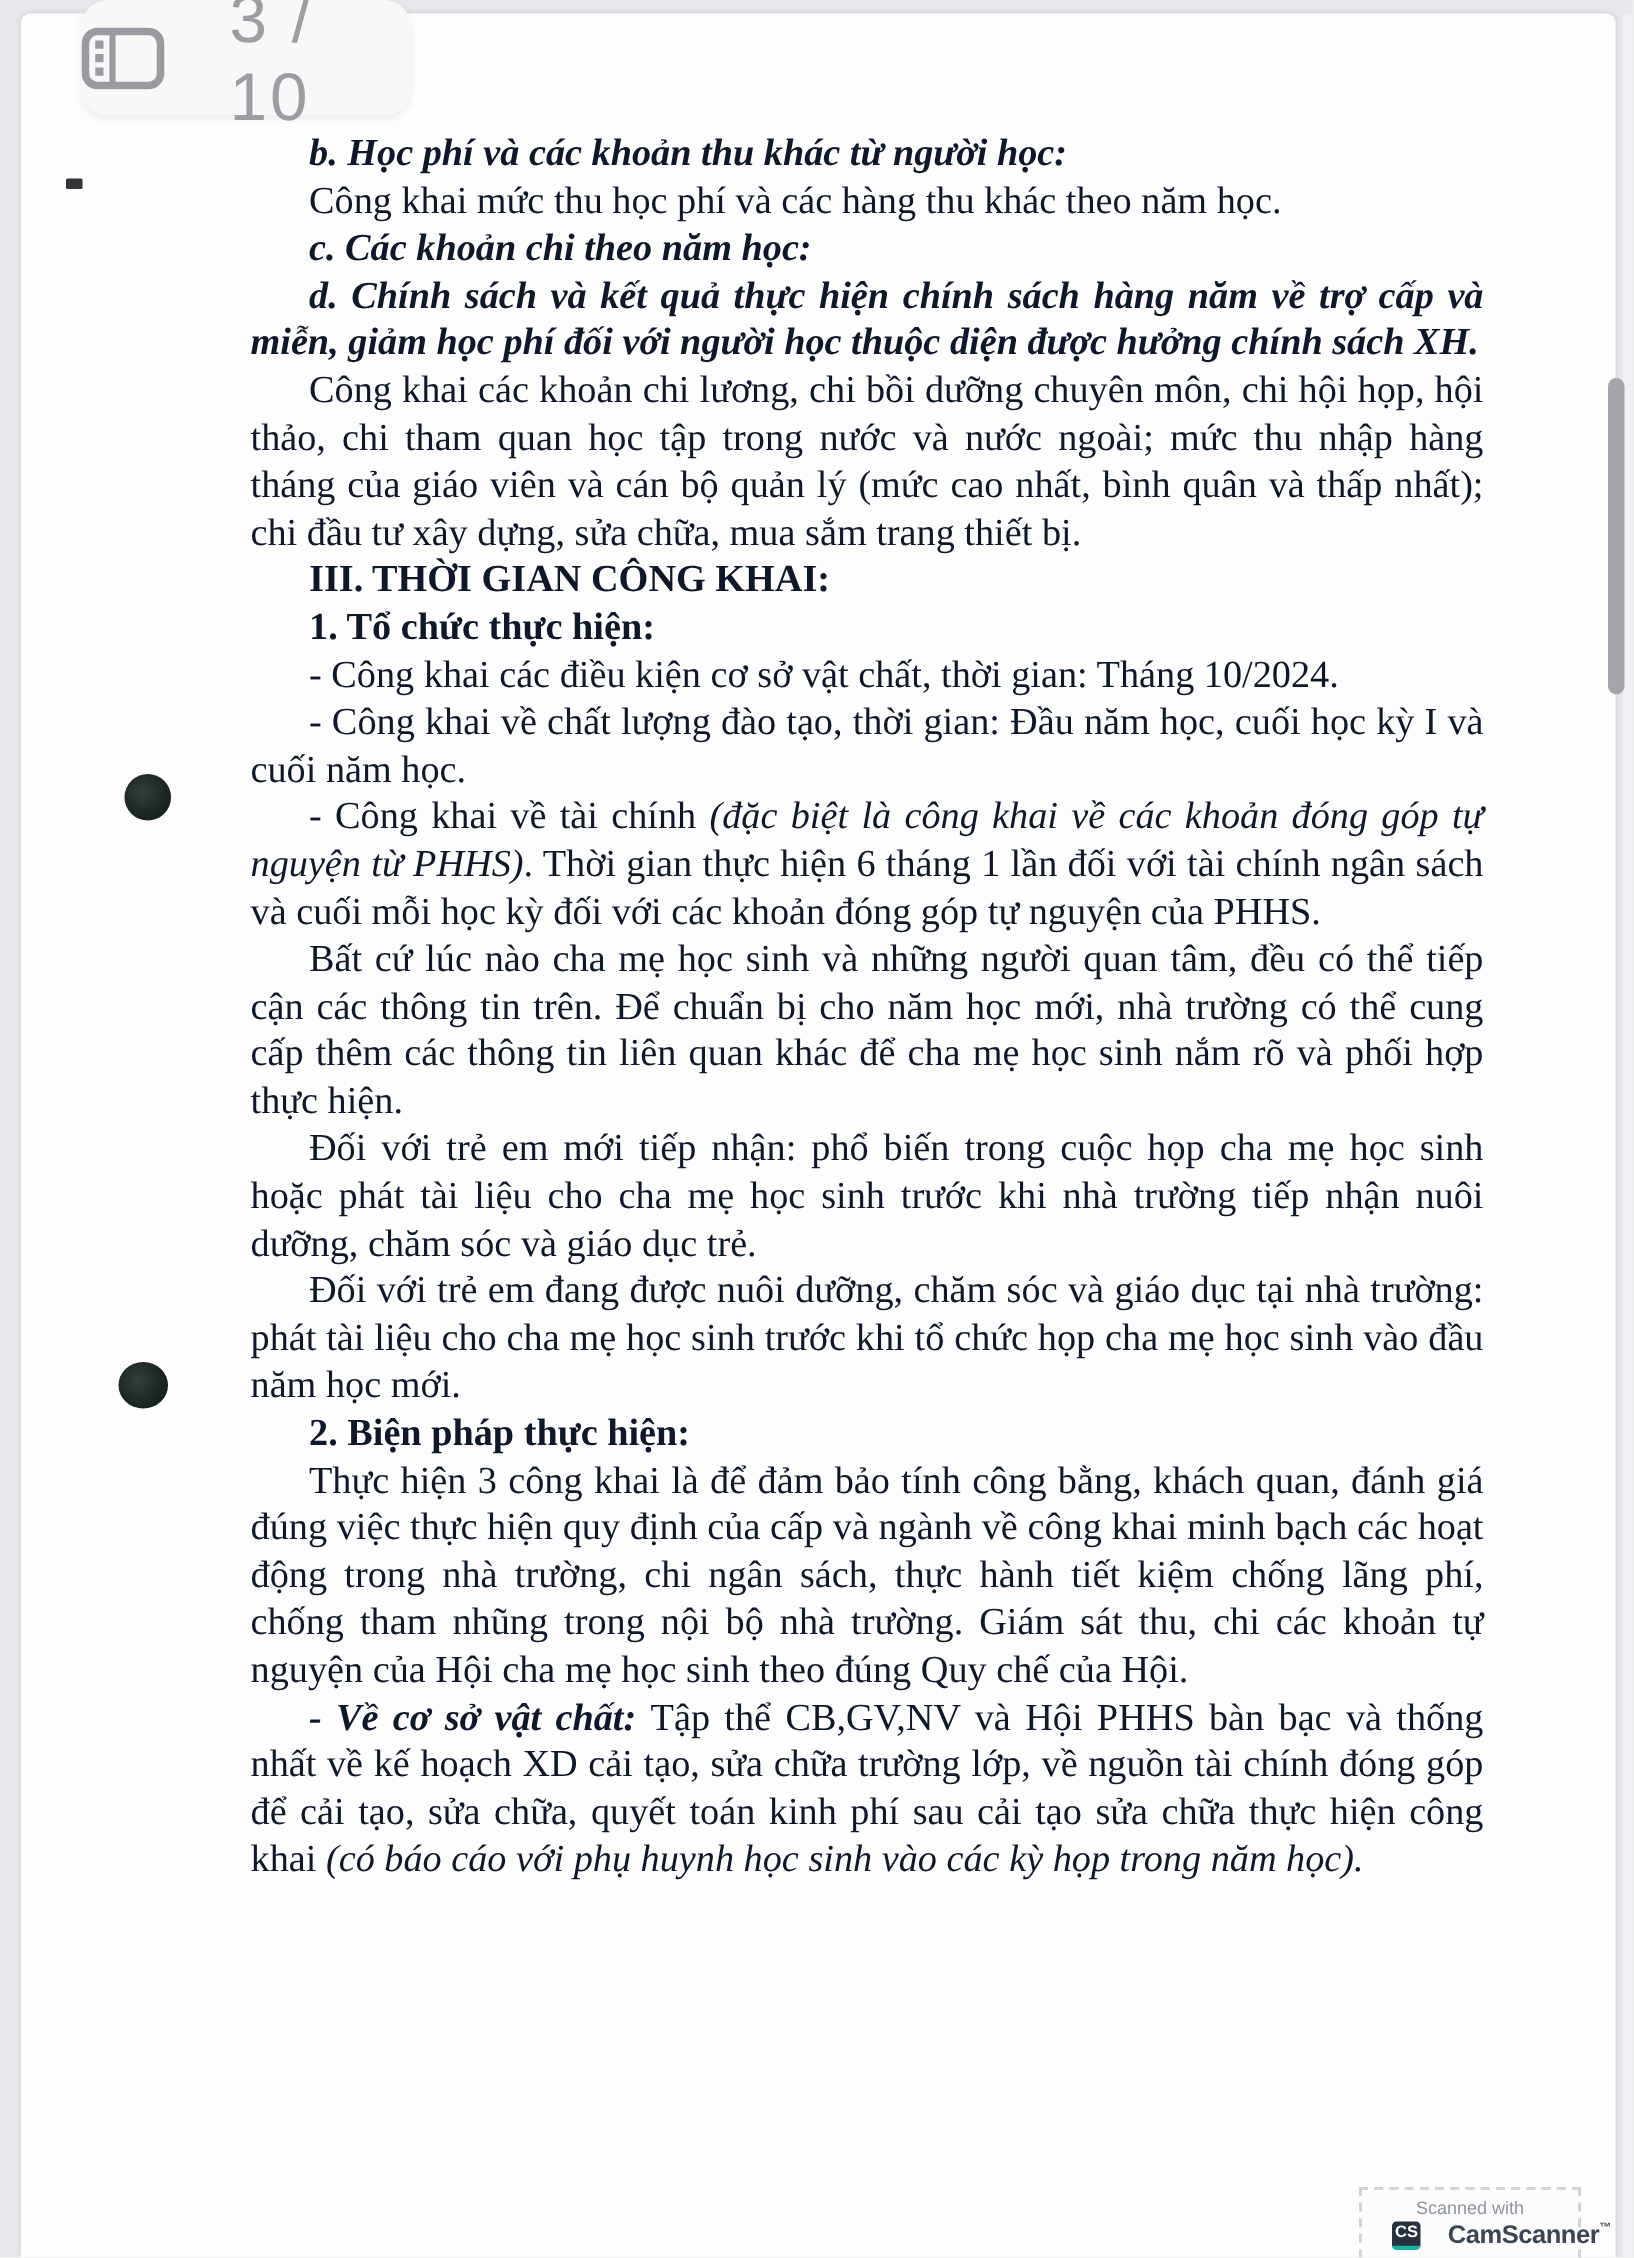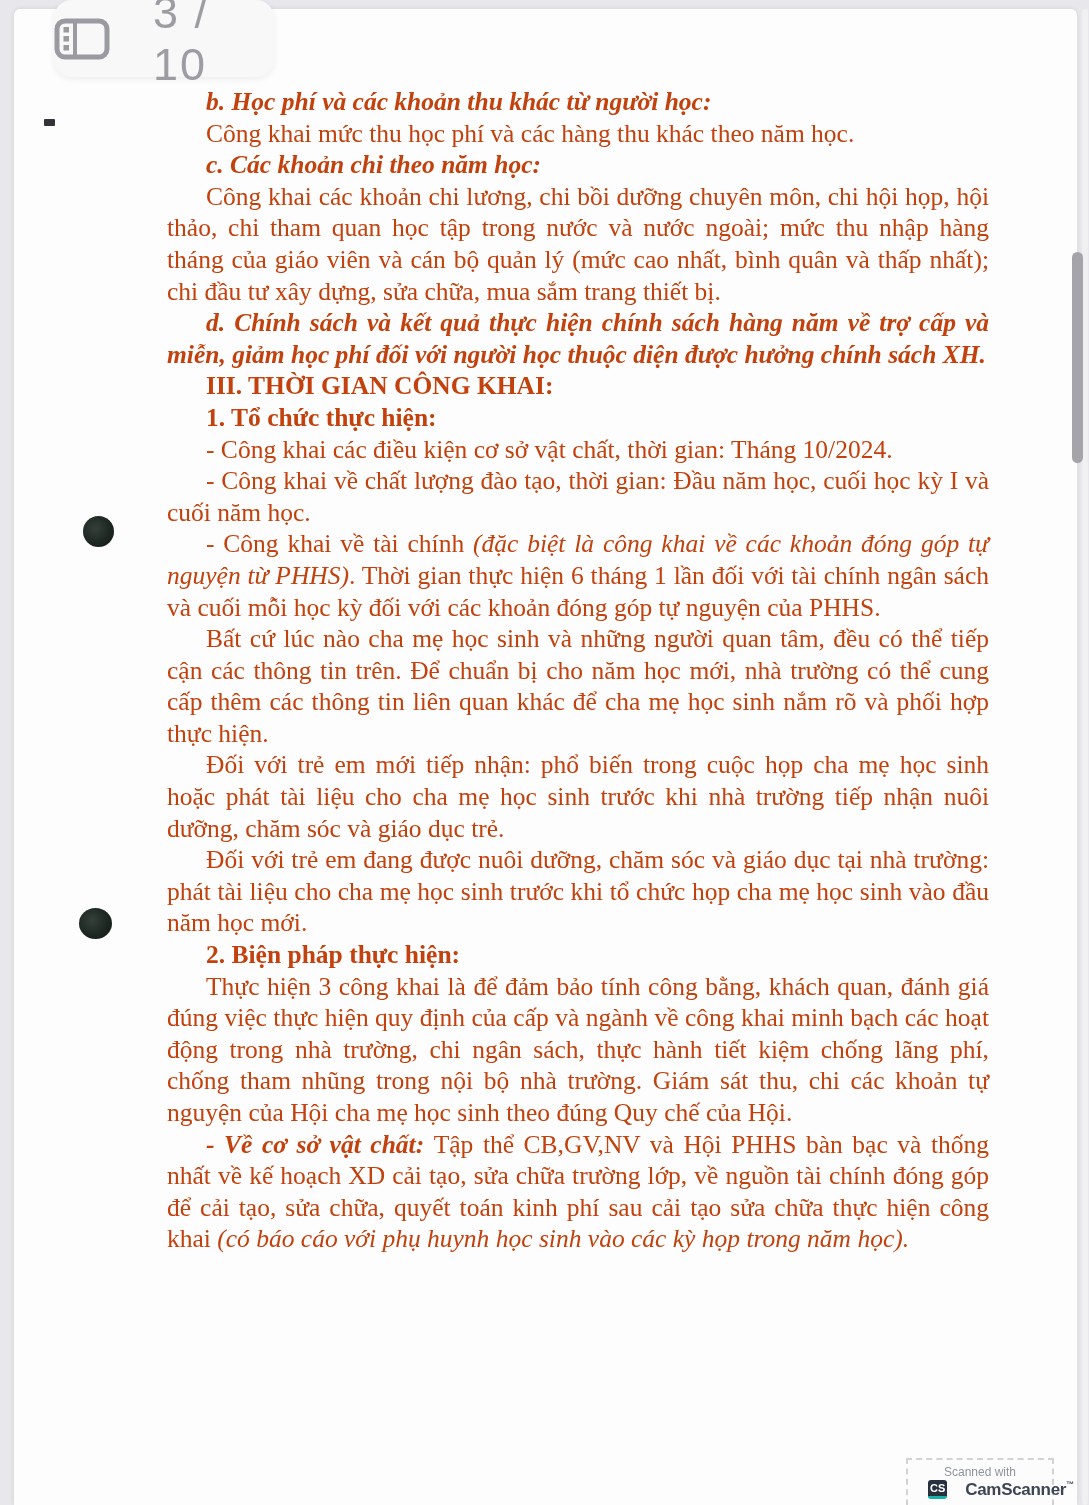--- a/index.html
+++ b/index.html
@@ -66,47 +66,47 @@
   }
 
   
   .cam-badge {
     position:absolute; left:906px; top:1458px; width:148px; height:58px;
     border:2px dashed #d3d3d3; background:#fcfcfc; z-index:4;
     display:flex; flex-direction:column; align-items:center;
     padding-top:5px; gap:1px;
   }
   .cam-badge .scanned-with { font-size:12px; color:#8f959e; }
-  .cam-row { display:flex; align-items:flex-start; gap:18px;margin-left:42px; }
+  .cam-row { display:flex; align-items:center; gap:18px;margin-left:42px; }
   .cs-logo {
     width:19px; height:19px; border-radius:3px;
     color:#ffffff; font-size:11px; font-weight:bold;
     display:flex; align-items:center; justify-content:center;
     border-bottom:3px solid; line-height:1;
   }
   .cs-name { font-size:17px; font-weight:bold; color:#3c4554; letter-spacing:-0.3px; }
   .cs-tm { font-size:8px; color:#3c4554; vertical-align:top; }
 </style>
 </head>
 <body>
 
 <div class="screen" style="background: rgb(232, 232, 236);">
 
   <div class="page">
     <span class="ink-dash"></span>
     <span class="punch punch-1" style="left:69px; top:507px;"></span>
     <span class="punch punch-2" style="left:65px; top:899px;"></span>
   </div>
 
-  <div class="doc-text" id="doc-text" style="color: #c2410c;">
+  <div class="doc-text" id="doc-text" style="color: #0f172a;">
       <p><span class="seg-bi">b. Học phí và các khoản thu khác từ người học:</span></p>
       <p><span class="seg-r">Công khai mức thu học phí và các hàng thu khác theo năm học.</span></p>
       <p><span class="seg-bi">c. Các khoản chi theo năm học:</span></p>
+      <p><span class="seg-bi">d. Chính sách và kết quả thực hiện chính sách hàng năm về trợ cấp và miễn, giảm học phí đối với người học thuộc diện được hưởng chính sách XH.</span></p>
       <p><span class="seg-r">Công khai các khoản chi lương, chi bồi dưỡng chuyên môn, chi hội họp, hội thảo, chi tham quan học tập trong nước và nước ngoài; mức thu nhập hàng tháng của giáo viên và cán bộ quản lý (mức cao nhất, bình quân và thấp nhất); chi đầu tư xây dựng, sửa chữa, mua sắm trang thiết bị.</span></p>
-      <p><span class="seg-bi">d. Chính sách và kết quả thực hiện chính sách hàng năm về trợ cấp và miễn, giảm học phí đối với người học thuộc diện được hưởng chính sách XH.</span></p>
       <p><span class="seg-b">III. THỜI GIAN CÔNG KHAI:</span></p>
       <p><span class="seg-b">1. Tổ chức thực hiện:</span></p>
       <p><span class="seg-r">- Công khai các điều kiện cơ sở vật chất, thời gian: Tháng 10/2024.</span></p>
       <p><span class="seg-r">- Công khai về chất lượng đào tạo, thời gian: Đầu năm học, cuối học kỳ I và cuối năm học.</span></p>
       <p><span class="seg-r">- Công khai về tài chính </span><span class="seg-i">(đặc biệt là công khai về các khoản đóng góp tự nguyện từ PHHS)</span><span class="seg-r">. Thời gian thực hiện 6 tháng 1 lần đối với tài chính ngân sách và cuối mỗi học kỳ đối với các khoản đóng góp tự nguyện của PHHS.</span></p>
       <p><span class="seg-r">Bất cứ lúc nào cha mẹ học sinh và những người quan tâm, đều có thể tiếp cận các thông tin trên. Để chuẩn bị cho năm học mới, nhà trường có thể cung cấp thêm các thông tin liên quan khác để cha mẹ học sinh nắm rõ và phối hợp thực hiện.</span></p>
       <p><span class="seg-r">Đối với trẻ em mới tiếp nhận: phổ biến trong cuộc họp cha mẹ học sinh hoặc phát tài liệu cho cha mẹ học sinh trước khi nhà trường tiếp nhận nuôi dưỡng, chăm sóc và giáo dục trẻ.</span></p>
       <p><span class="seg-r">Đối với trẻ em đang được nuôi dưỡng, chăm sóc và giáo dục tại nhà trường: phát tài liệu cho cha mẹ học sinh trước khi tổ chức họp cha mẹ học sinh vào đầu năm học mới.</span></p>
       <p><span class="seg-b">2. Biện pháp thực hiện:</span></p>
       <p><span class="seg-r">Thực hiện 3 công khai là để đảm bảo tính công bằng, khách quan, đánh giá đúng việc thực hiện quy định của cấp và ngành về công khai minh bạch các hoạt động trong nhà trường, chi ngân sách, thực hành tiết kiệm chống lãng phí, chống tham nhũng trong nội bộ nhà trường. Giám sát thu, chi các khoản tự nguyện của Hội cha mẹ học sinh theo đúng Quy chế của Hội.</span></p>

